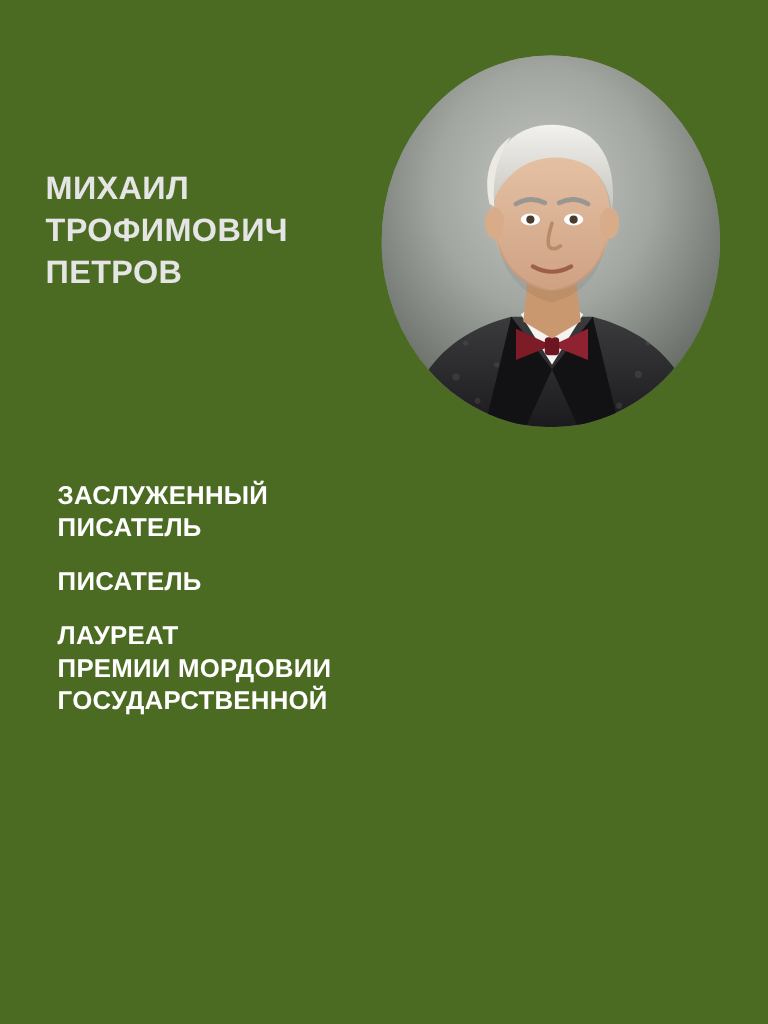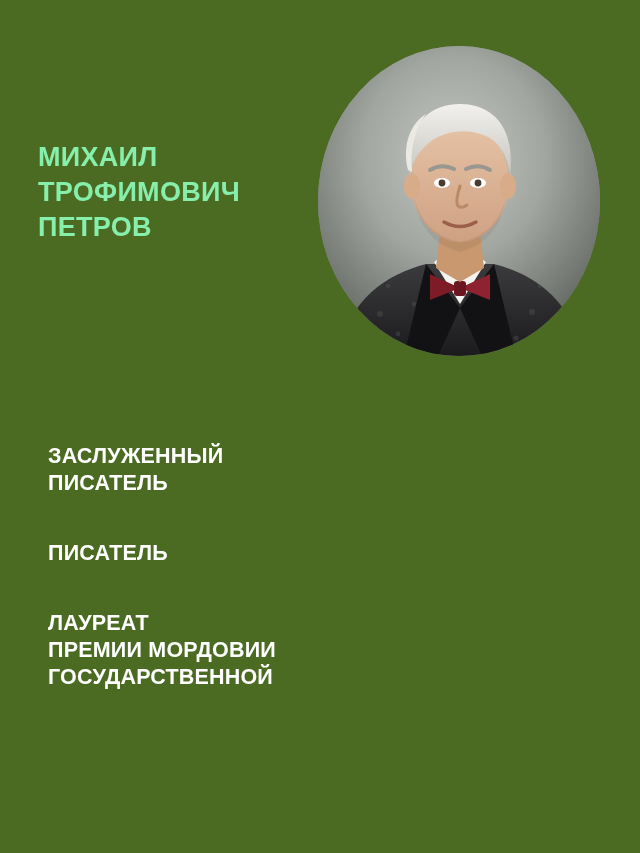--- a/index.html
+++ b/index.html
@@ -39,21 +39,21 @@
   }
 
   
   .name-block {
     position: absolute;
     left: 38px;
     top: 140px;
     width: 265px;
   }
   .name-line {
-    color: #86efac;
+    color: #e5e5e5;
     font-weight: bold;
     font-size: 27px;
     line-height: 35px;
     letter-spacing: 0.3px;
     text-transform: uppercase;
   }
 
   
   .titles-block {
     position: absolute;
@@ -62,21 +62,20 @@
     width: 420px;
   }
   .title-item {
     color: #ffffff;
     font-weight: bold;
     font-size: 21.5px;
     line-height: 27px;
     letter-spacing: 0.2px;
     text-transform: uppercase;
     margin-bottom: 18px;
-    margin-top: 43px;
   }
   .title-item:last-child {
     margin-bottom: 0;
   }
   .title-line {
     display: block;
   }
 </style>
 </head>
 <body>

